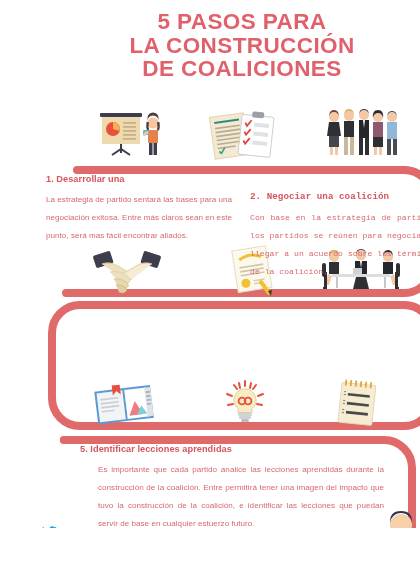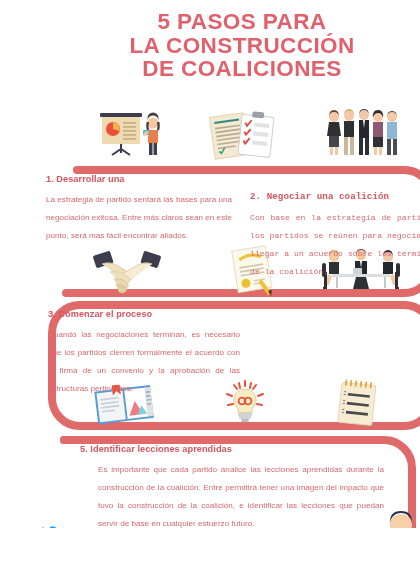--- a/index.html
+++ b/index.html
@@ -329,24 +329,20 @@
       <div>1. Desarrollar una</div>
     </div>
     <div class="step-b">La estrategia de partido sentará las bases para una negociación exitosa. Entre más claros sean en este punto, será mas fácil encontrar aliados.</div>
   </div>
 
   <div class="step" id="step2">
     <div class="step-h">2. Negociar una coalición</div>
     <div class="step-b">Con base en la estrategia de partido, los partidos se reúnen para negociar y llegar a un acuerdo sobre los términos de la coalición.</div>
   </div>
 
-  <div class="step" id="step3">
-    <div class="step-h">3. Comenzar el proceso</div>
-    <div class="step-b">Cuando las negociaciones terminan, es necesario que los partidos cierren formalmente el acuerdo con la firma de un convenio y la aprobación de las estructuras pertinentes.</div>
-  </div>
 
 
   <div class="step" id="step5">
     <div class="step-h">5. Identificar lecciones aprendidas</div>
     <div class="step-b">Es importante que cada partido analice las lecciones aprendidas durante la construcción de la coalición. Entre permitirá tener una imagen del impacto que tuvo la construcción de la coalición, e identificar las lecciones que puedan servir de base en cualquier estuerzo futuro.</div>
   </div>
 
   <svg class="ill" style="left:338px;top:508px;" width="62" height="60" viewBox="0 0 62 60">
     <circle cx="31" cy="17" r="11" fill="#f7cfa8"></circle>
     <path d="M20,16 a11,11 0 0 1 22,0 q1,-13 -11,-13 q-12,0 -11,13z" fill="#2e3455"></path>

